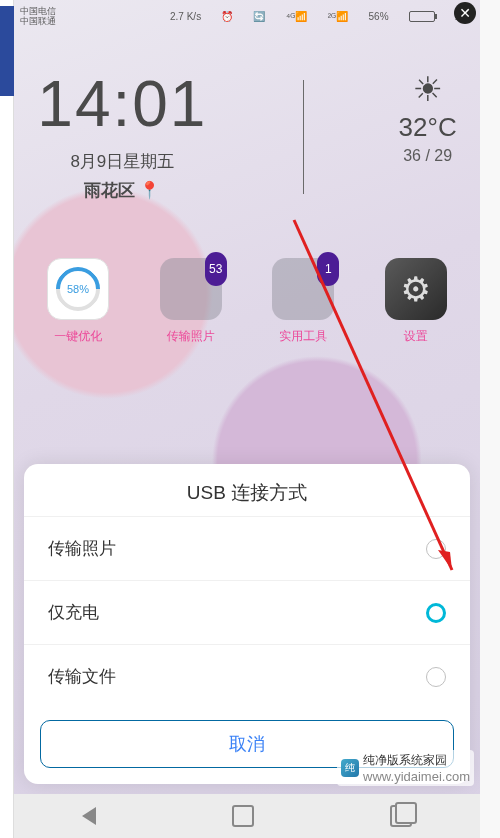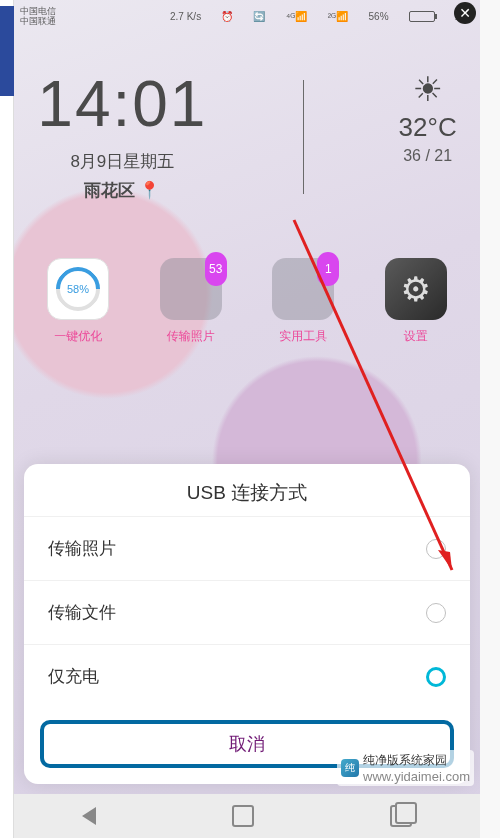--- a/index.html
+++ b/index.html
@@ -43,34 +43,34 @@
   .widget .weatherside { padding-left:18px; text-align:center; }
   .widget .sun { font-size: 34px; line-height:1; }
   .widget .temp { font-size: 26px; font-weight:300; margin-top:6px; }
   .widget .range { font-size: 16px; margin-top:4px; color:#5a5a5a; }
 
   
   .dock { position: relative; margin-top: 56px; display:flex; justify-content: space-around; padding: 0 8px; }
   .app { width: 84px; text-align:center; position:relative; }
   .app .icon { width: 62px; height: 62px; border-radius: 14px; margin: 0 auto; display:flex; align-items:center; justify-content:center; position:relative; }
   .app .label { font-size: 12px; color:#ec4899; margin-top:8px; }
-  .app .badge { position:absolute; top:-6px; right:6px; min-width:22px; height:22px; padding:17px 4px; border-radius:11px; background:#d946ef; color:#fff; font-size:12px; display:flex; align-items:center; justify-content:center; }
+  .app .badge { position:absolute; top:-6px; right:6px; min-width:22px; height:22px; padding:17px 4px; border-radius:11px; background:#4c1d95; color:#fff; font-size:12px; display:flex; align-items:center; justify-content:center; }
   .icon.optimize { background:#fff; border:1px solid #e0e0e0; }
   .icon.optimize .ring { width:44px; height:44px; border-radius:50%; border:4px solid #e0e0e0; border-top-color:#3a9de0; border-right-color:#3a9de0; display:flex; align-items:center; justify-content:center; font-size:11px; color:#3a9de0; transform:rotate(-45deg); }
   .icon.optimize .ring span{ transform:rotate(45deg); }
   .icon.folder { background: rgba(140,140,150,0.45); display:grid; grid-template-columns:repeat(3,1fr); grid-template-rows:repeat(3,1fr); gap:2px; padding:5px; }
   .icon.folder .m { border-radius:3px; }
   .icon.settings { background: linear-gradient(135deg,#5a5a5a,#2a2a2a); color:#ddd; font-size:34px; }
   .sheet { position:absolute; left:10px; right:10px; bottom:54px; background:#fff; border-radius:14px; padding: 16px 0 12px; box-shadow: 0 0 20px rgba(0,0,0,0.1); }
   .sheet .title { text-align:center; font-size:19px; color:#333; padding-bottom:10px; }
   .sheet .opt { display:flex; align-items:center; justify-content:space-between; padding: 20px 24px; font-size:17px; color:#333; border-top:1px solid #f0f0f0; }
   .sheet .opt:first-of-type { border-top: none; margin-top:6px; }
   .sheet .radio { width:20px; height:20px; border-radius:50%; border:1.5px solid #c0c0c0; }
   .sheet .radio.sel { border:3px solid #00b8d8; }
-  .sheet .cancel { margin: 12px 16px 4px; height:48px; border:4px solid #0369a1; border-radius:10px; display:flex; align-items:center; justify-content:center; color:#701a75; font-size:18px; }
+  .sheet .cancel { margin: 12px 16px 4px; height:48px; border:1px solid #0369a1; border-radius:10px; display:flex; align-items:center; justify-content:center; color:#3b82f6; font-size:18px; }
 
   
   .arrow { position:absolute; left:200px; top:210px; width:260px; height:390px; pointer-events:none; z-index:15; }
 
   
   .navbar { position:absolute; bottom:0; left:0; right:0; height:44px; background:#ececec; display:flex; justify-content:space-around; align-items:center; }
   .navbar .nbtn { width:22px; height:22px; position:relative; }
   .nbtn.tri { width:0; height:0; border-top:9px solid transparent; border-bottom:9px solid transparent; border-right:14px solid #888; }
   .nbtn.sq { border:2px solid #888; border-radius:3px; }
   .nbtn.sqs { border:2px solid #888; border-radius:3px; }
@@ -128,21 +128,21 @@
       <div class="date">8月9日星期五</div>
       <div class="loc">
         <span>雨花区</span>
         <span>📍</span>
       </div>
     </div>
     <div class="divider"></div>
     <div class="weatherside">
       <div class="sun">☀</div>
       <div class="temp">32°C</div>
-      <div class="range">36 / 21</div>
+      <div class="range">36 / 29</div>
     </div>
   </div>
 
   <div class="dock">
     <div class="app">
       <div class="icon optimize">
         <div class="ring">
             <span>58%</span>
           </div>
       </div>
@@ -189,26 +189,26 @@
     <polygon points="238,360 224,340 236,342" fill="#e02020"></polygon>
   </svg>
 
   <div class="sheet">
     <div class="title">USB 连接方式</div>
     <div class="opt">
       <span>传输照片</span>
       <span class="radio"></span>
     </div>
     <div class="opt">
+      <span>仅充电</span>
+      <span class="radio sel"></span>
+    </div>
+    <div class="opt">
       <span>传输文件</span>
       <span class="radio"></span>
-    </div>
-    <div class="opt">
-      <span>仅充电</span>
-      <span class="radio sel"></span>
     </div>
     <div class="cancel">
       <span>取消</span>
     </div>
   </div>
 
   <div class="navbar">
     <div class="nbtn tri"></div>
     <div class="nbtn sq"></div>
     <div class="nbtn sqs"></div>

